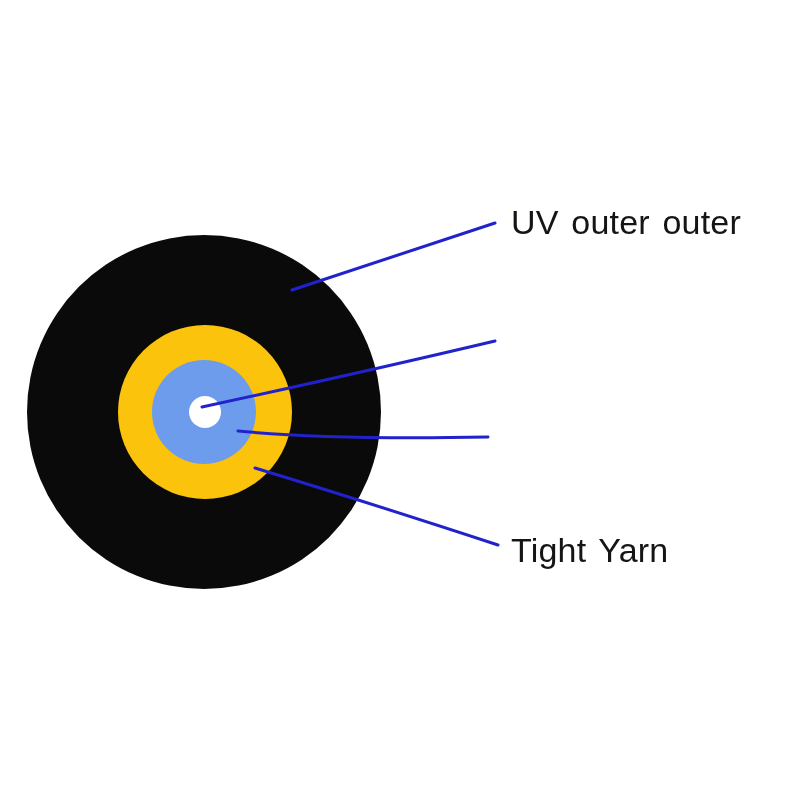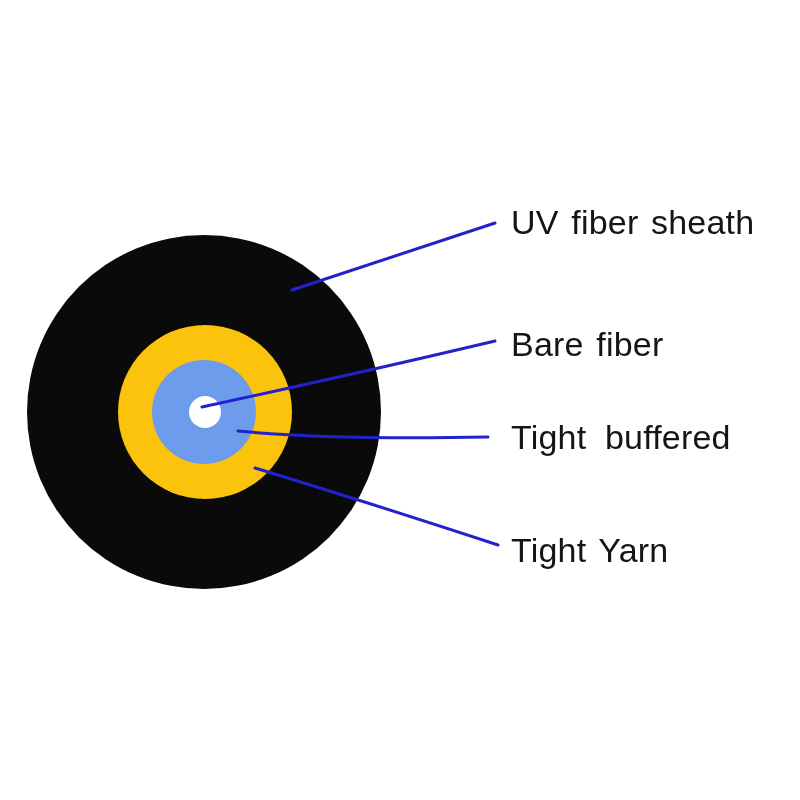--- a/index.html
+++ b/index.html
@@ -59,21 +59,19 @@
 
     <path class="leader" d="M292,290 L495,223" stroke="#2222cc"></path>
 
     <path class="leader" d="M202,407 Q360,373 495,341" stroke="#2222cc"></path>
 
     <path class="leader" d="M238,431 Q330,440 488,437" stroke="#2222cc"></path>
 
     <path class="leader" d="M255,468 Q370,503 498,545" stroke="#2222cc"></path>
   </svg>
 
-  <div class="label" style="top:202px">UV fiber sheath</div>
+  <div class="label" style="top:202px">UV outer outer</div>
 
-  <div class="label" style="top:324px">Bare fiber</div>
 
-  <div class="label wide-gap" style="top:417px">Tight buffered</div>
 
   <div class="label" style="top:530px">Tight Yarn</div>
 
 </div>
 
 </body></html>

